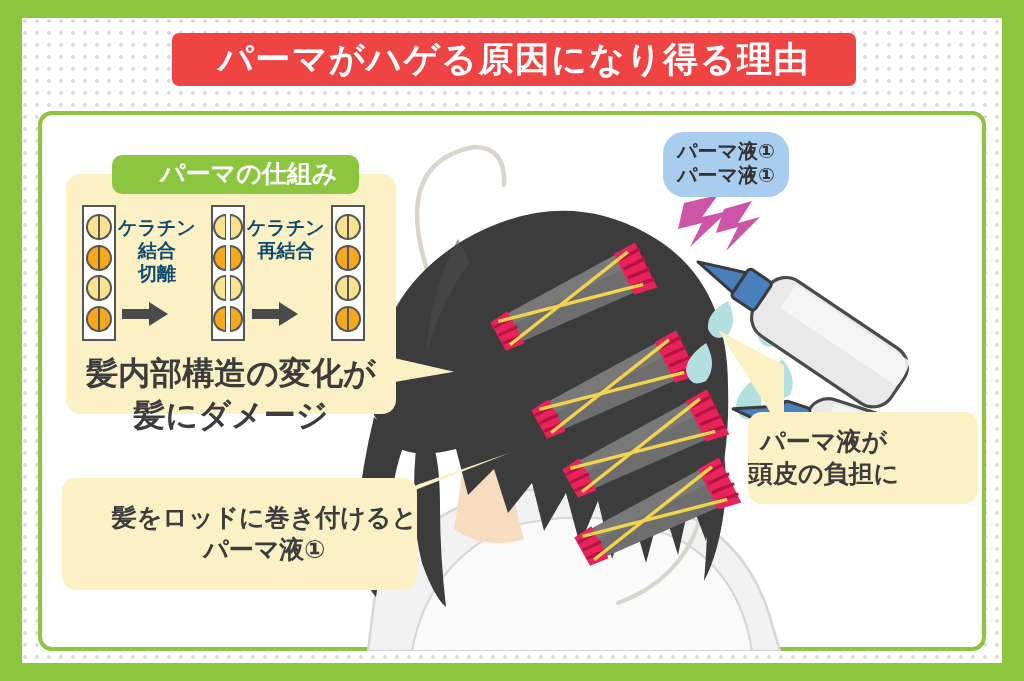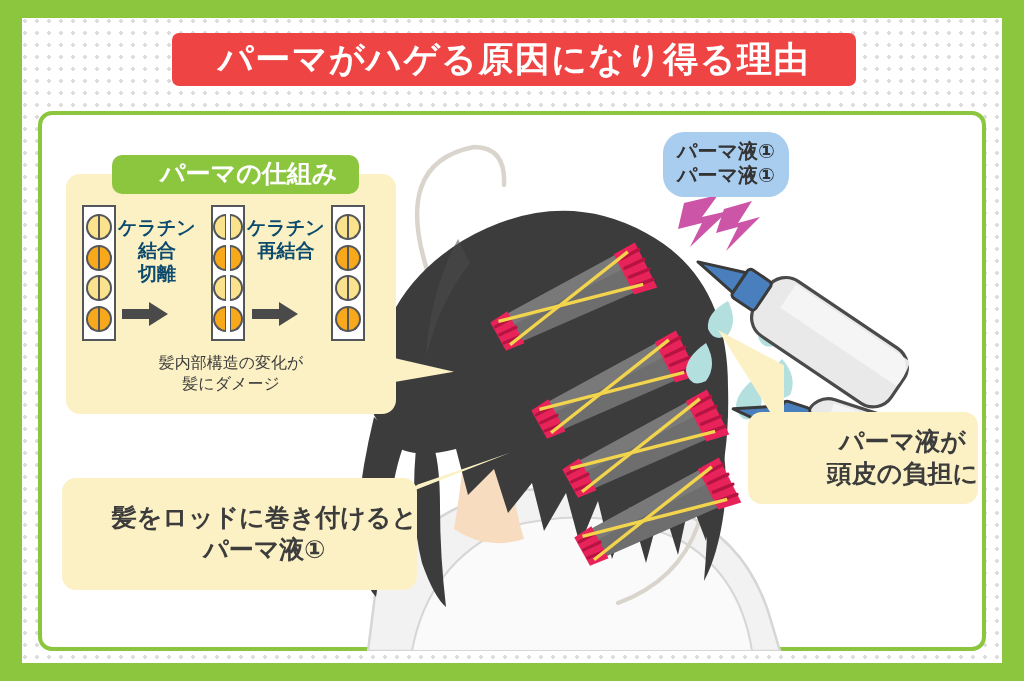--- a/index.html
+++ b/index.html
@@ -184,22 +184,22 @@
   #marrow1 { left: 122px; top: 302px; }
   #marrow2 { left: 252px; top: 302px; }
 
   #mech-caption {
     position: absolute;
     left: 66px;
     top: 352px;
     width: 330px;
     text-align: center;
     color: #3c3c3c;
-    font-size: 16px;
-    font-weight: normal;
+    font-size: 32px;
+    font-weight: bold;
     line-height: 1.32;
     z-index: 9;
   }
 
   
   #rod-callout {
     position: absolute;
     left: 62px;
     top: 478px;
     width: 355px;
@@ -234,21 +234,21 @@
     position: absolute;
     left: 748px;
     top: 412px;
     width: 230px;
     height: 92px;
     background: #fbf1c4;
     border-radius: 14px;
     z-index: 7;
     display: flex;
     align-items: center;
-    justify-content: flex-end;
+    justify-content: flex-start;
   }
   #lotion-callout-text {
     text-align: center;
     color: #3c3c3c;
     font-size: 25px;
     font-weight: bold;
     line-height: 1.3;
   }
   #lotion-tail {
     position: absolute;

